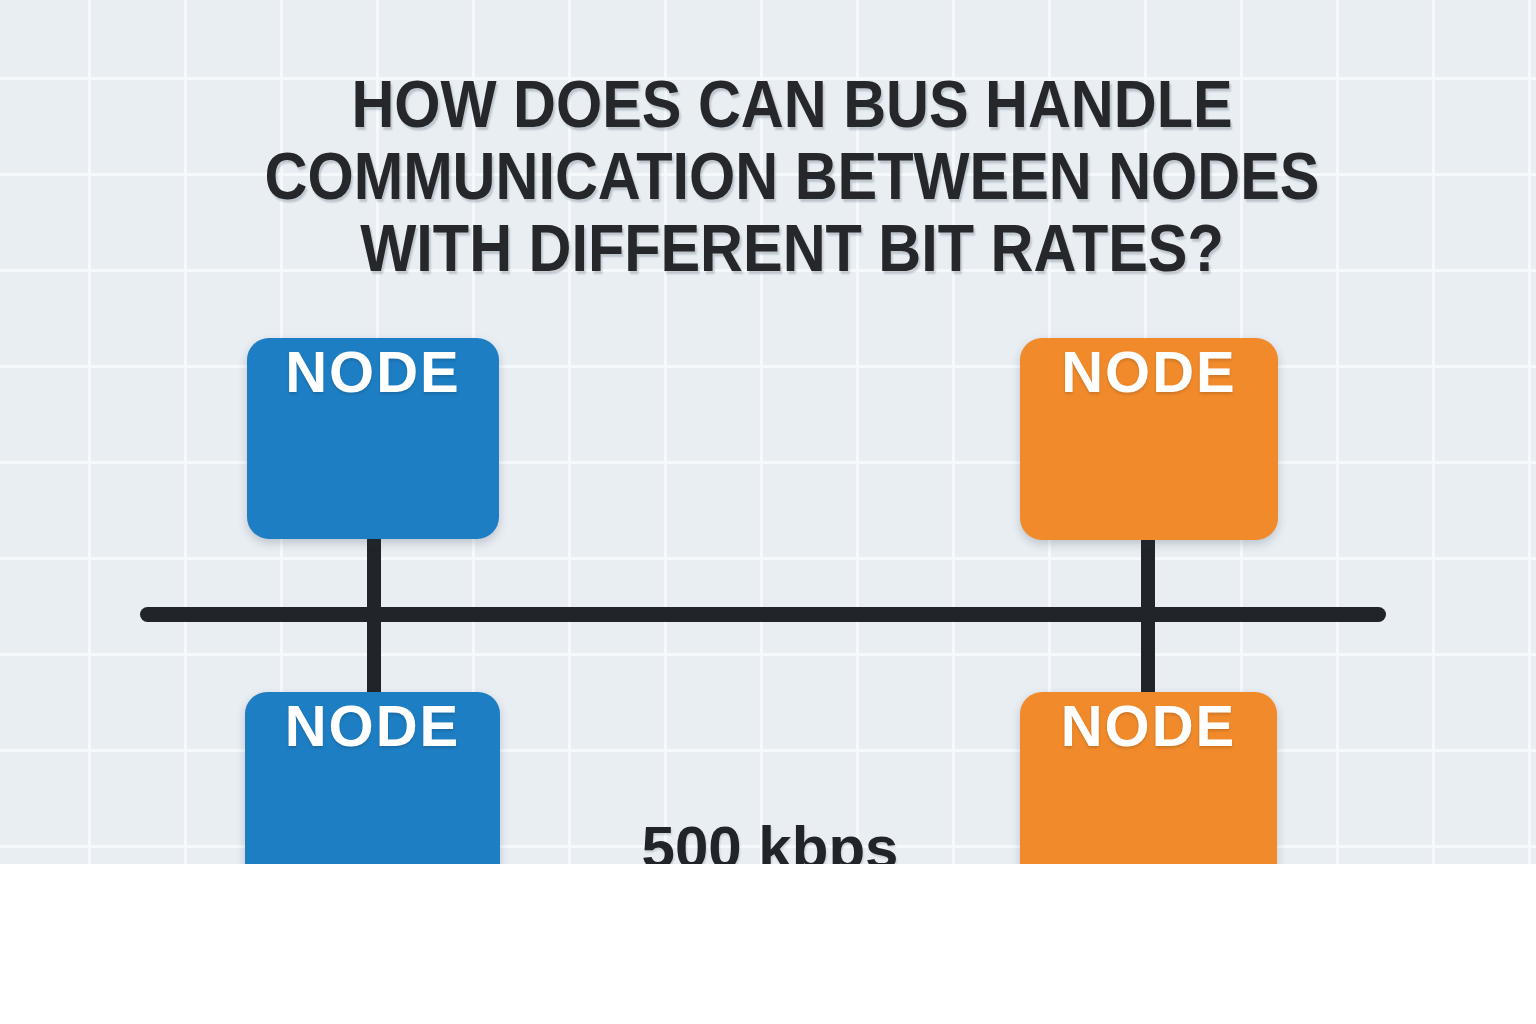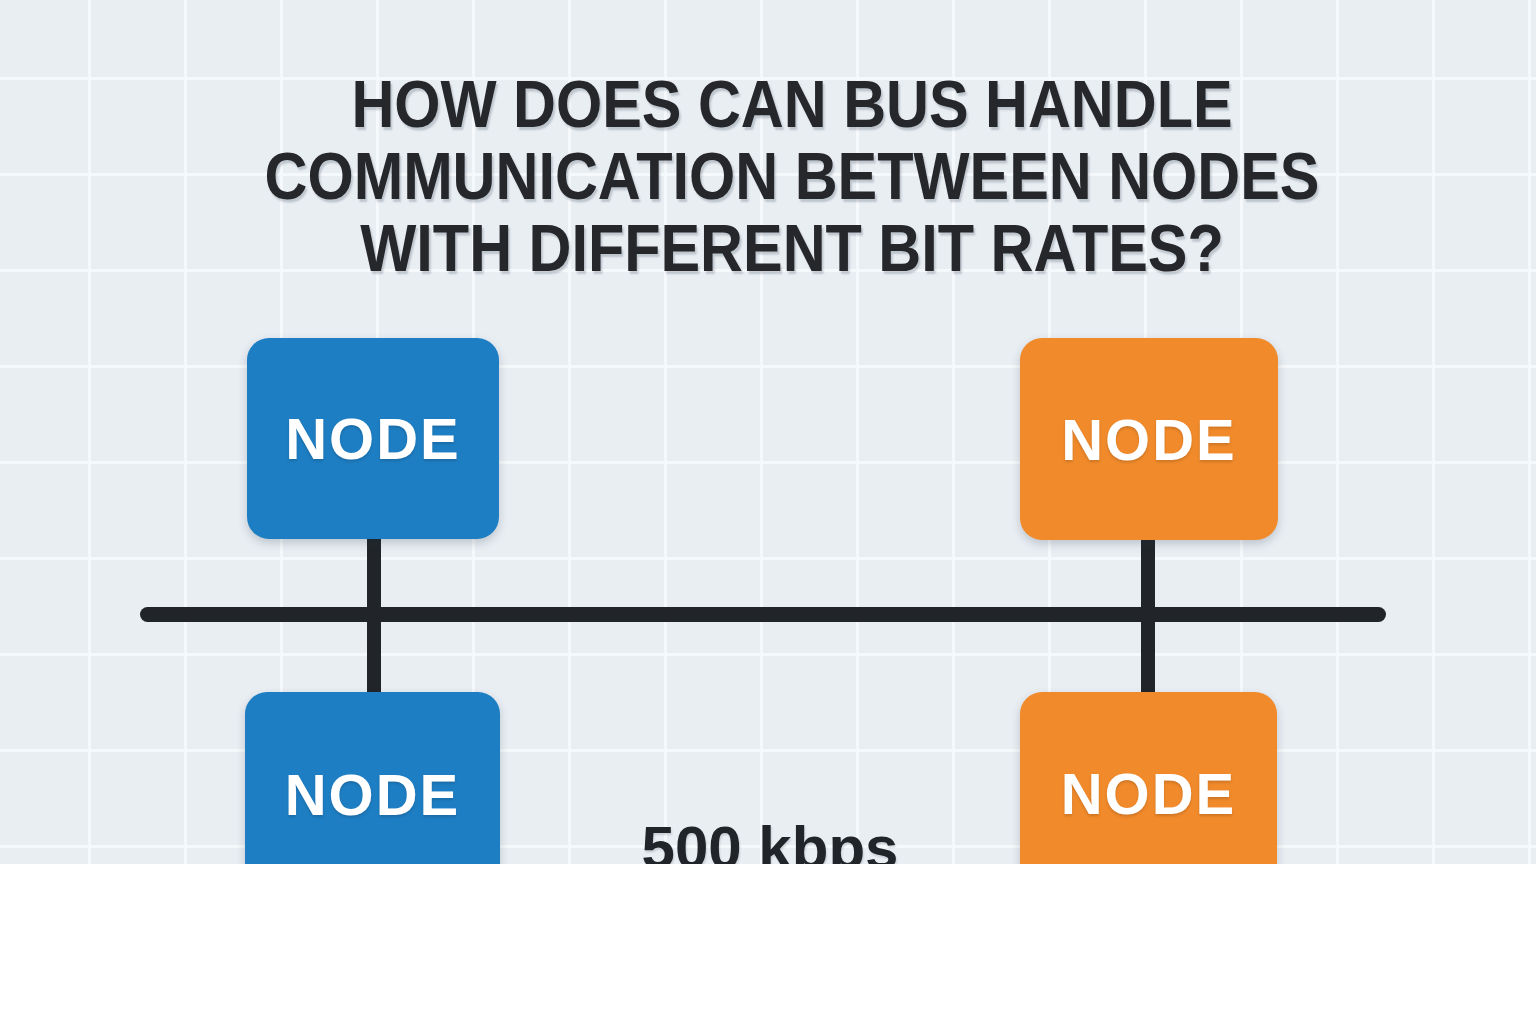--- a/index.html
+++ b/index.html
@@ -53,21 +53,20 @@
     background: #212529;
     border-radius: 8px;
   }
 
   .node {
     position: absolute;
     width: 252px;
     height: 201px;
     border-radius: 22px;
     display: flex;
-    align-items: center;
     justify-content: center;
     box-shadow: 0 4px 10px rgba(30, 50, 70, 0.22);
   }
   .node-label {
     color: #ffffff;
     font-size: 58px;
     font-weight: bold;
     letter-spacing: 2px;
     text-shadow: 0 2px 3px rgba(0, 0, 0, 0.15);
   }

